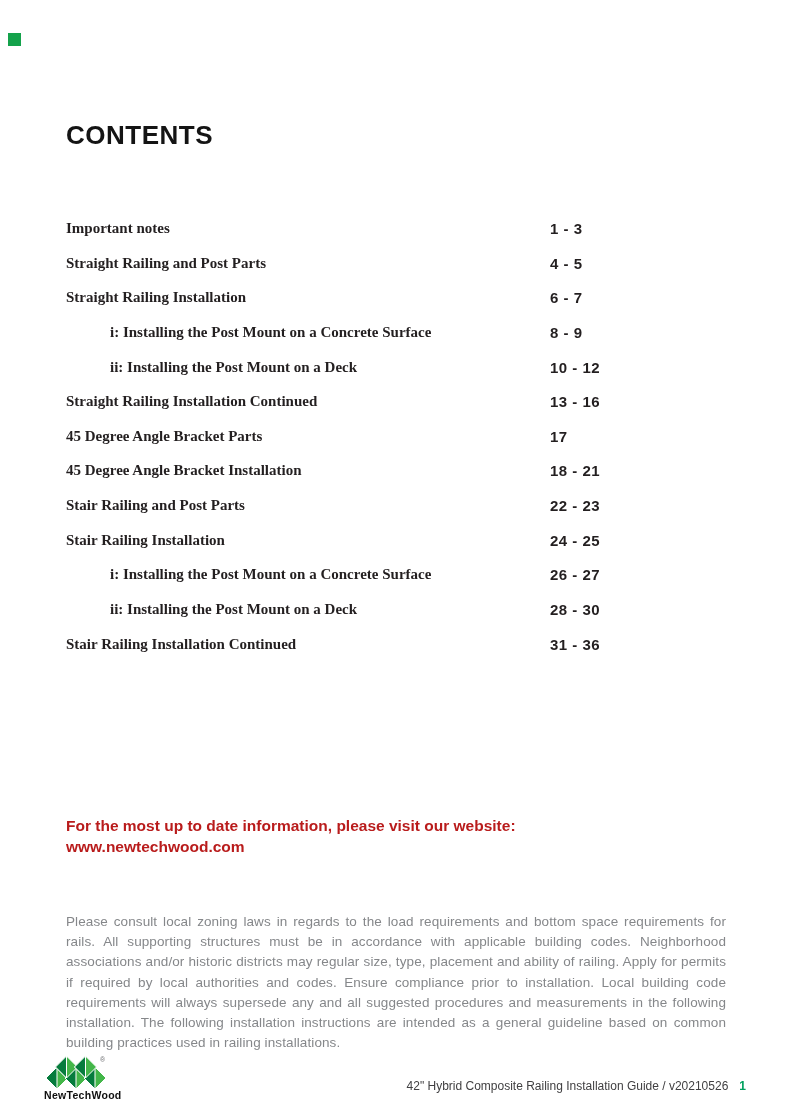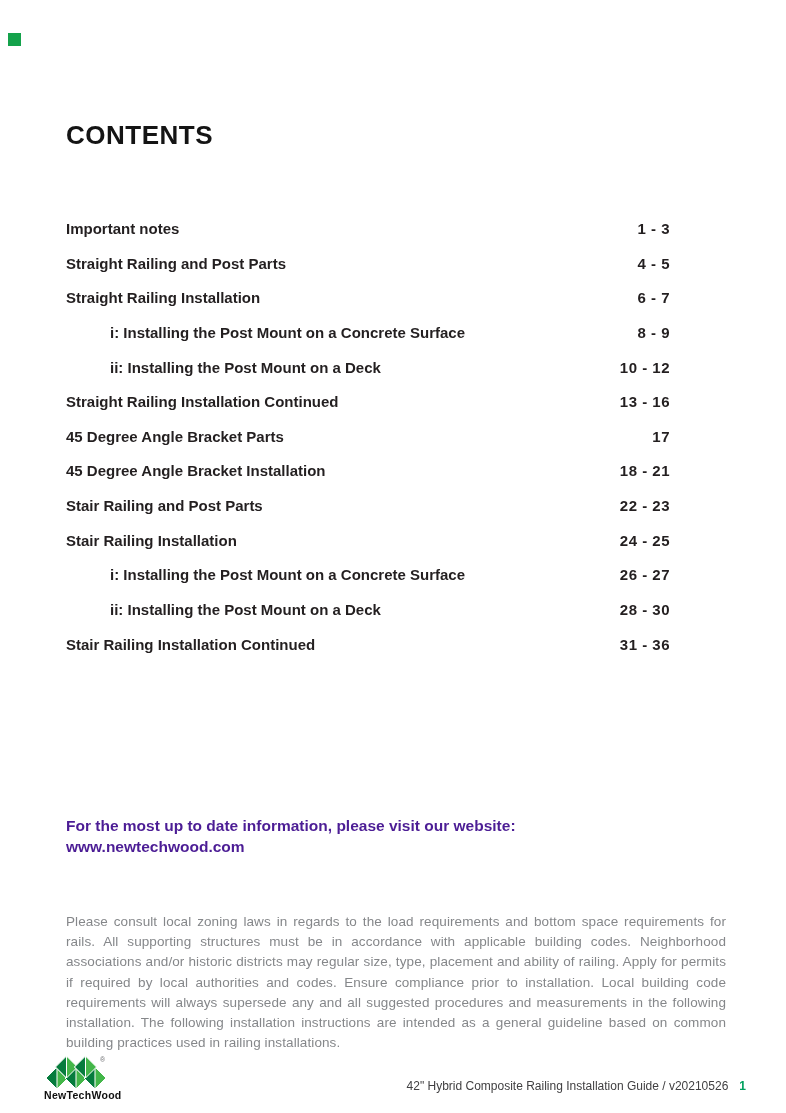--- a/index.html
+++ b/index.html
@@ -18,30 +18,30 @@
   .page-title{
     position:absolute;left:66px;top:103px;
     font-size:26px;font-weight:700;letter-spacing:0.5px;color:#141414;
   }
 
   .toc{position:absolute;left:66px;top:219px;width:660px;}
   .toc-row{
     display:flex;align-items:flex-start;height:34.65px;
     font-size:15px;font-weight:700;color:#231F20;line-height:19px;
   }
-  .toc-row .toc-label{flex:1;}
+  .toc-row .toc-label{flex:1;font-family:Liberation Serif, serif;}
   .toc-row.indent .toc-label{padding-left:44px;}
   .toc-pages{
-    width:120px;text-align:right;margin-right:56px;flex-shrink:0;
+    width:120px;text-align:left;margin-right:56px;flex-shrink:0;
     letter-spacing:0.5px;
   }
 
   .website-note{
     position:absolute;left:66px;top:816px;width:620px;
-    font-size:15.5px;font-weight:700;color:#4c1d95;line-height:20.5px;
+    font-size:15.5px;font-weight:700;color:#b91c1c;line-height:20.5px;
   }
 
   .disclaimer{
     position:absolute;left:66px;top:884px;width:660px;
     font-size:13.5px;font-weight:400;color:#85878A;
     line-height:20.2px;text-align:justify;letter-spacing:0.1px;margin-top:28px;
   }
 
   .footer-logo{position:absolute;left:44px;top:1054px;width:90px;}
   .footer-logo svg{display:block;}

